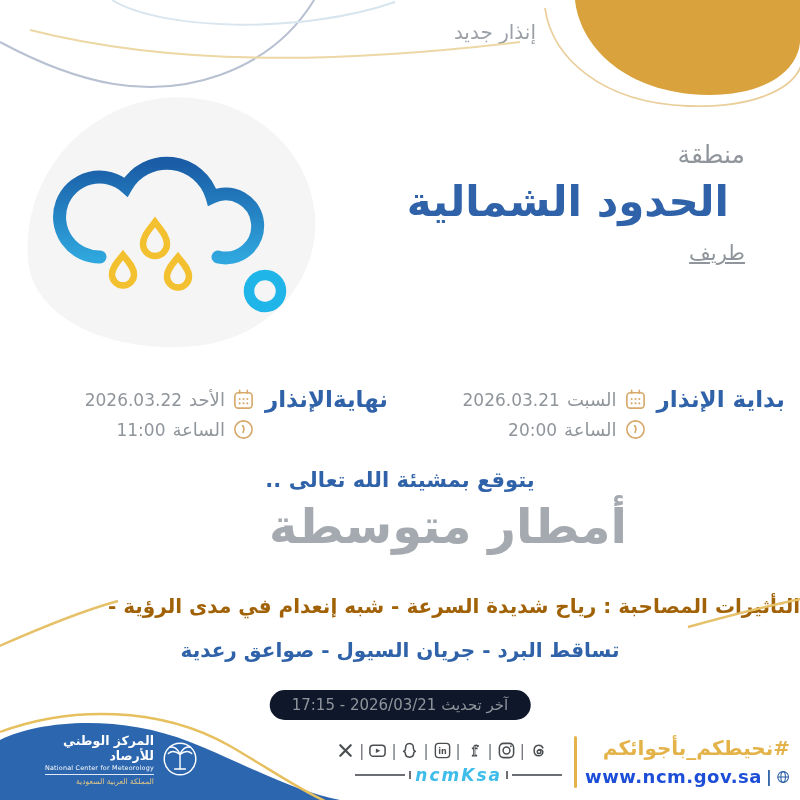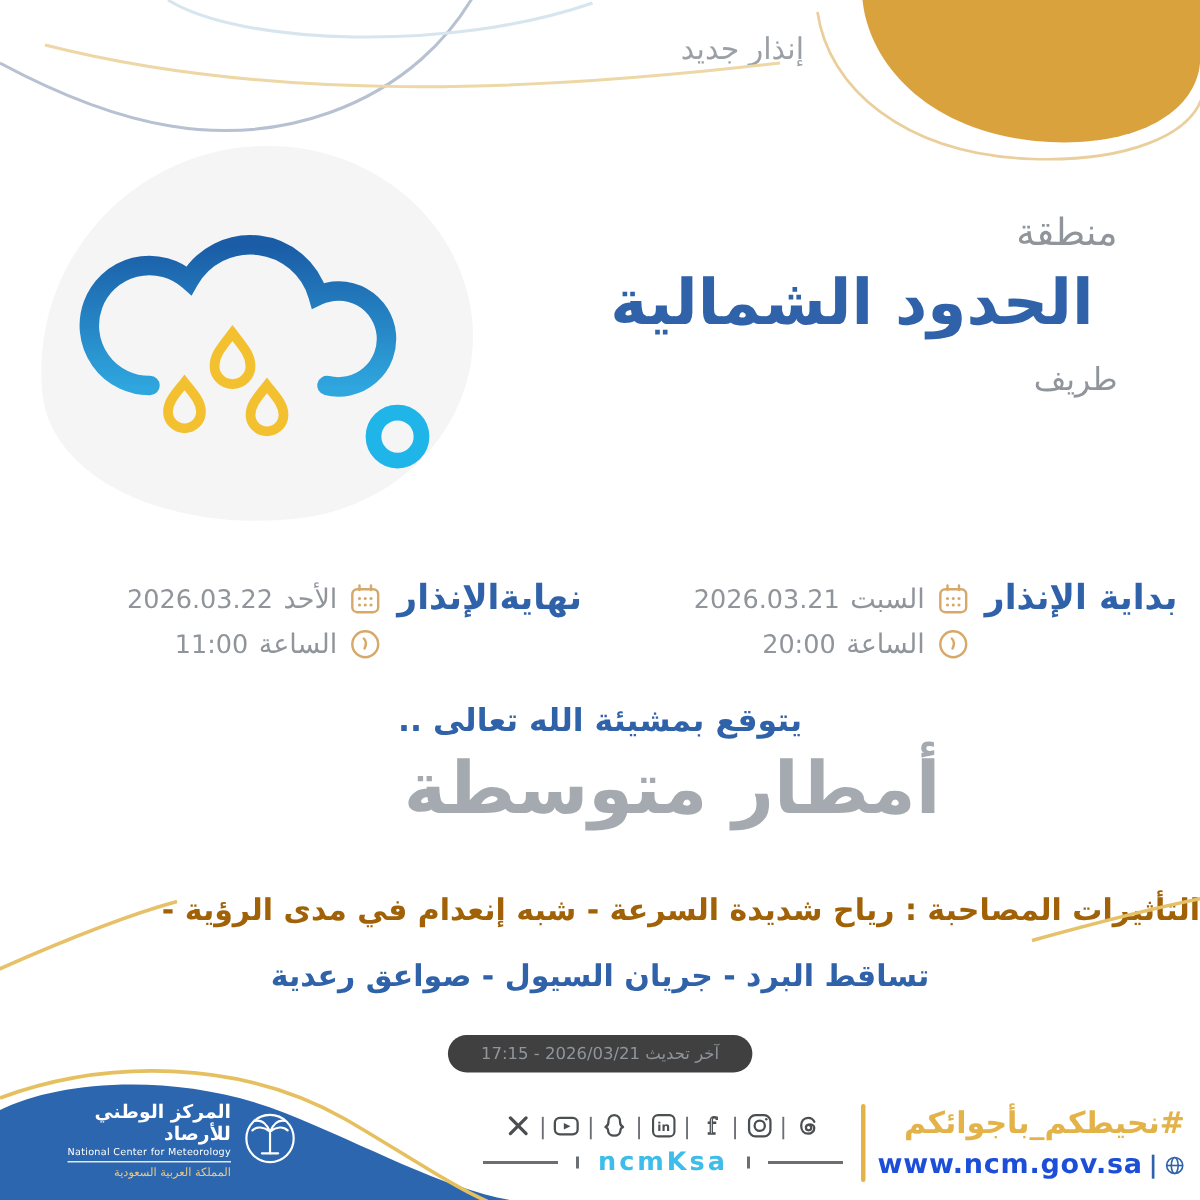--- a/index.html
+++ b/index.html
@@ -17,58 +17,58 @@
 
   
   .icon-blob{position:absolute;top:98px;left:25px;width:290px;height:250px;background:#f5f5f6;
              border-radius:52% 48% 45% 55% / 60% 52% 48% 40%;transform:rotate(-6deg);z-index:1;}
   .cloud-svg{position:absolute;top:105px;left:30px;z-index:2;}
 
   
   .region{position:absolute;top:140px;right:55px;text-align:right;z-index:5;}
   .region-label{color:#8f959b;font-size:25px;}
   .region-name{color:#2f62a8;font-weight:800;font-size:42px;margin:8px 16px 0 0;line-height:1.2;}
-  .region-city{color:#8f959b;font-size:21px;margin-top:14px;}
+  .region-city{color:#8f959b;font-size:21px;margin-top:14px;text-decoration:underline;}
 
   
   .time-group{position:absolute;top:386px;display:flex;gap:10px;align-items:flex-start;z-index:5;}
   .g-start{right:15px;}
   .g-end{right:412px;}
   .time-title{color:#2f62a8;font-weight:800;font-size:23px;margin-top:0px;}
   .time-rows{display:flex;flex-direction:column;gap:7px;margin-top:2px;}
   .time-row{display:flex;align-items:center;gap:7px;color:#8f959b;font-size:18px;}
   .num{direction:ltr;unicode-bidi:embed;font-size:17px;color:#8f959b;}
 
   
   .intro{position:absolute;top:468px;left:0;width:100%;text-align:center;color:#2f62a8;
          font-weight:700;font-size:21px;z-index:5;}
   .phenomenon{position:absolute;top:498px;left:0;width:100%;text-align:center;color:#a5aab0;
               font-weight:800;font-size:48px;z-index:5;padding-left:48px;}
   .effects1{position:absolute;top:594px;left:0;width:100%;color:#a16207;
             font-weight:700;font-size:20px;z-index:5;}
   .effects2{position:absolute;top:638px;left:0;width:100%;text-align:center;color:#2f62a8;
             font-weight:700;font-size:20px;z-index:5;}
   .update-pill{position:absolute;top:690px;left:50%;transform:translateX(-50%);
-               background:#404040;color:#8f959b;font-size:11px;padding:6px 22px;
+               background:#0f172a;color:#8f959b;font-size:15px;padding:6px 22px;
                border-radius:17px;z-index:5;white-space:nowrap;}
 
   
   .footer-blob{position:absolute;left:0;top:708px;z-index:6;}
   .logo{position:absolute;left:28px;top:733px;width:170px;display:flex;gap:8px;
         align-items:center;z-index:7;direction:rtl;}
   .logo-texts{display:flex;flex-direction:column;align-items:flex-start;direction:rtl;text-align:right;}
   .logo-ar{color:#fff;font-weight:800;font-size:12.5px;}
   .logo-en{color:#fff;font-size:6.4px;letter-spacing:.2px;border-bottom:1px solid rgba(255,255,255,.85);
            padding-bottom:1.5px;margin-top:1px;direction:ltr;}
   .logo-kingdom{color:#e7c987;font-size:7.6px;margin-top:2px;}
 
   .social{position:absolute;left:322px;top:741px;width:240px;text-align:center;z-index:7;}
   .icons-row{display:flex;align-items:center;justify-content:center;gap:3px;direction:ltr;}
   .pipe{color:#6b6f73;font-size:15px;margin:0 1px;}
-  .handle-row{display:flex;align-items:center;justify-content:space-between;gap:4px;margin-top:5px;direction:ltr;}
+  .handle-row{display:flex;align-items:center;justify-content:flex-end;gap:4px;margin-top:5px;direction:ltr;font-style:italic;}
   .hline{width:50px;height:2px;background:#6b6f73;}
   .tick{width:2px;height:8px;background:#6b6f73;}
   .handle{color:#3ebcea;font-weight:800;font-size:17px;letter-spacing:2px;direction:ltr;}
 
   .divider{position:absolute;left:574px;top:736px;width:3px;height:52px;background:#e3b34a;
            border-radius:2px;z-index:7;}
 
   .footer-right{position:absolute;right:10px;top:736px;width:205px;text-align:right;z-index:7;}
   .hashtag{color:#e3b34a;font-weight:800;font-size:20px;}
   .website-row{display:flex;align-items:center;justify-content:center;gap:4px;margin-top:6px;direction:rtl;}

